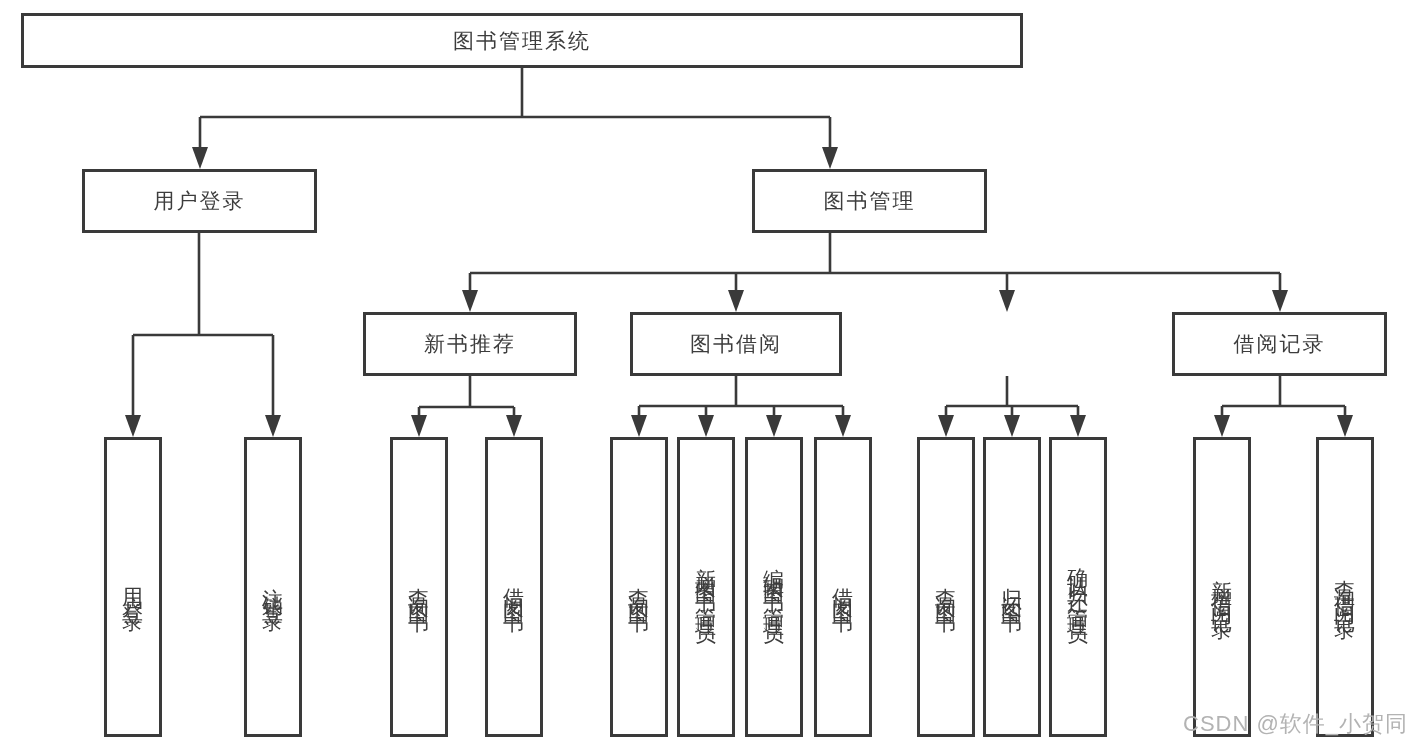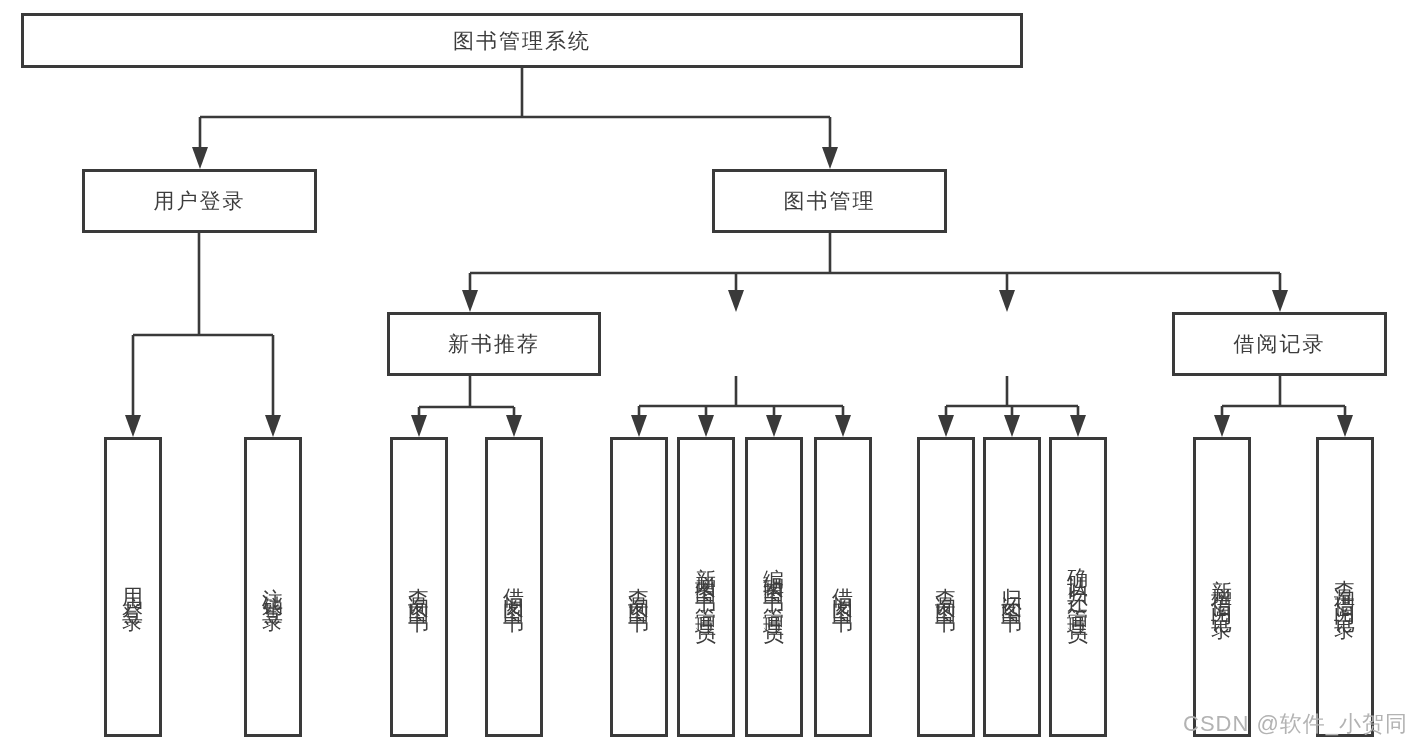--- a/index.html
+++ b/index.html
@@ -93,26 +93,29 @@
     <line class="wire" x1="1345" y1="406" x2="1345" y2="432" marker-end="url(#arrowhead)"></line>
   </svg>
 
   <div class="node hbox" style="left:21px;top:13px;width:1002px;height:55px;">
     <span>图书管理系统</span>
   </div>
 
   <div class="node hbox" style="left:82px;top:169px;width:235px;height:64px;">
     <span>用户登录</span>
   </div>
-  <div class="node hbox" style="left:712px;top:169px;width:235px;height:64px;">
+  <div class="node hbox" style="left:752px;top:169px;width:235px;height:64px;">
     <span>图书管理</span>
   </div>
 
-  <div class="node hbox" style="left:363px;top:312px;width:214px;height:64px;margin-left:24px;">
+  <div class="node hbox" style="left:363px;top:312px;width:214px;height:64px;">
     <span>新书推荐</span>
+  </div>
+  <div class="node hbox" style="left:630px;top:312px;width:212px;height:64px;">
+    <span>图书借阅</span>
   </div>
   <div class="node hbox" style="left:1172px;top:312px;width:215px;height:64px;">
     <span>借阅记录</span>
   </div>
 
   <div class="node leaf" style="left:104px;top:437px;width:58px;height:300px;">
     <span>用户登录</span>
   </div>
   <div class="node leaf" style="left:244px;top:437px;width:58px;height:300px;">
     <span>注销登录</span>

